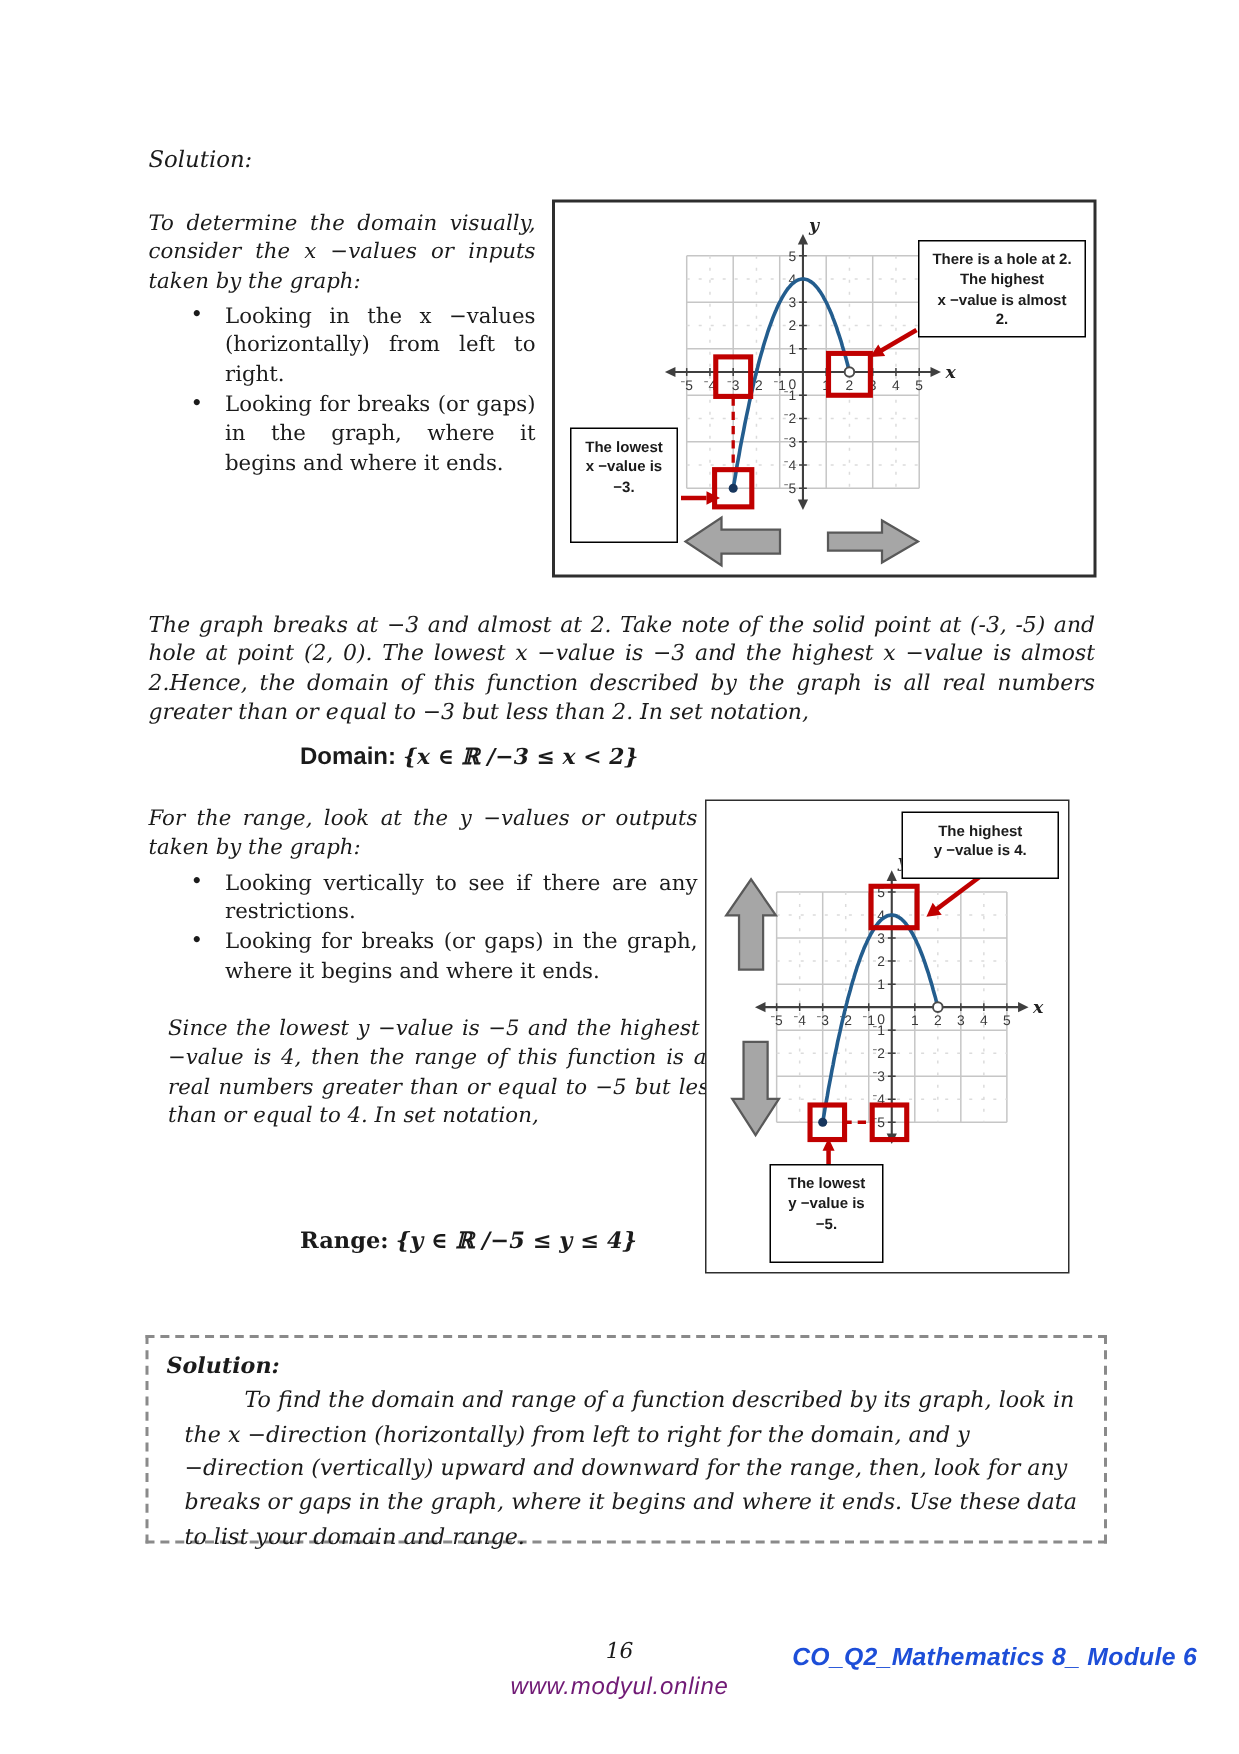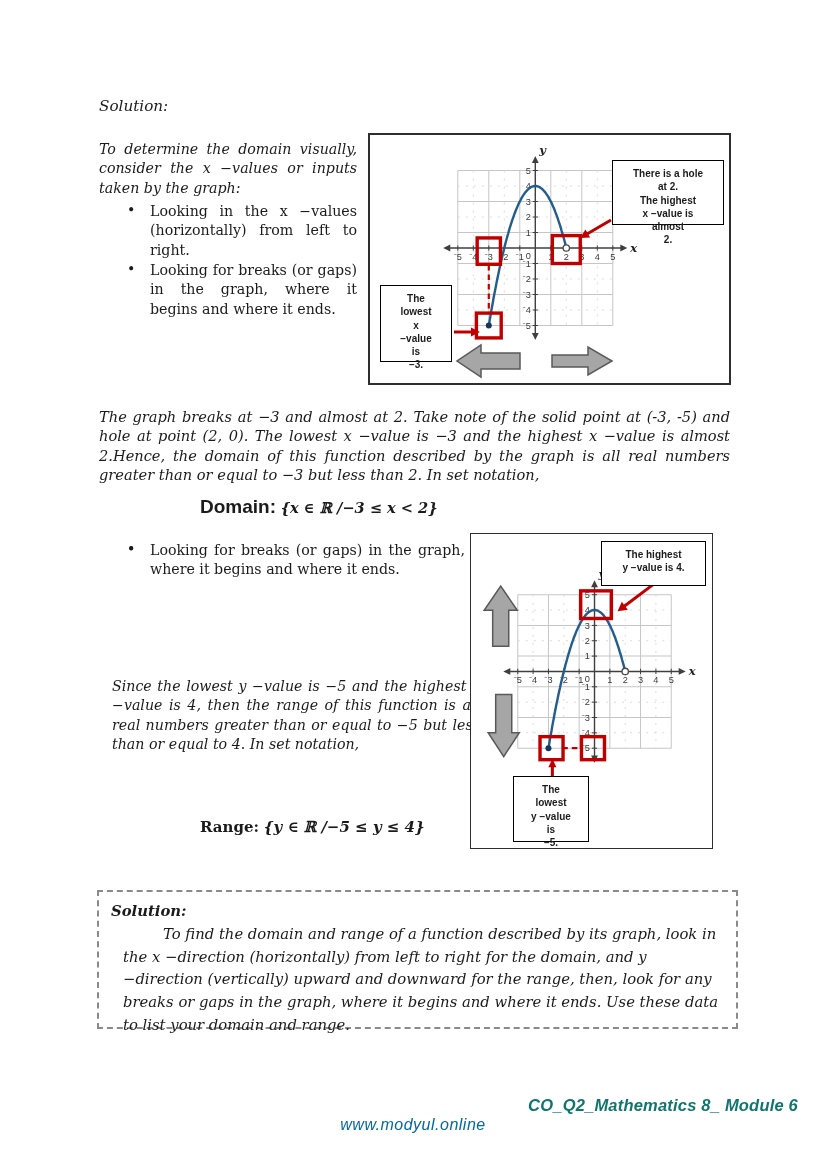--- a/index.html
+++ b/index.html
@@ -10,34 +10,34 @@
   .just{text-align:justify;}
   .heading{font-size:15.2px;}
   .bullets{margin-top:4px;}
   .bullet{position:relative;padding-left:51px;text-align:justify;margin-bottom:1px;}
   .bullet .dot{position:absolute;left:28px;top:-1px;}
   .figure{position:absolute;border:2px solid #2e2e2e;background:#fff;box-sizing:border-box;}
   .figure svg{display:block;width:100%;height:100%;}
   .callout{position:absolute;border:1.5px solid #000;background:#fff;
            font-family:"Liberation Sans",sans-serif;font-weight:bold;font-size:10px;
            line-height:1.33;text-align:center;white-space:pre-line;
-           padding:6px 17px;box-sizing:border-box;}
+           padding:6px 6px;box-sizing:border-box;}
   .notation{font-size:14.6px;white-space:nowrap;}
-  .nlabel-sans{font-family:"Liberation Sans",sans-serif;font-weight:bold;font-size:19px;}
+  .nlabel-sans{font-family:"Liberation Sans",sans-serif;font-weight:bold;font-size:16px;}
   .nlabel-serif{font-weight:bold;}
   .nmath{font-style:italic;font-weight:bold;}
   .remember{position:absolute;border:2px dashed #8a8a8a;box-sizing:border-box;
             padding:8px 14px 10px 12px;font-size:14.8px;line-height:1.54;}
   .remember .rtitle{font-weight:bold;}
   .remember .rbody{text-indent:40px;margin-left:12px;}
   .pagenum{position:absolute;left:0;width:100%;text-align:center;font-size:14.5px;}
   .watermark{position:absolute;left:0;width:100%;text-align:center;
-             font-family:"Liberation Sans",sans-serif;font-size:16px;color:#0369a1;letter-spacing:0.5px;}
+             font-family:"Liberation Sans",sans-serif;font-size:16px;color:#701a75;letter-spacing:0.5px;}
   .modcode{position:absolute;right:28px;font-family:"Liberation Sans",sans-serif;
-           font-weight:bold;font-size:16.5px;color:#0f766e;letter-spacing:0.2px;}
+           font-weight:bold;font-size:16.5px;color:#1d4ed8;letter-spacing:0.2px;}
 </style>
 </head>
 <body>
 
 <div class="page">
 
   <p class="abs heading" style="left:99px;top:96px;">Solution:</p>
 
   <div class="abs" style="left:99px;top:140px;width:258px;">
     <p class="just">To determine the domain visually, consider the x −values or inputs taken by the graph:</p>
@@ -152,23 +152,25 @@
   </div>
 
   <p class="abs just" style="left:99px;top:407px;width:631px;font-size:14.6px;line-height:1.33;">The graph breaks at −3 and almost at 2. Take note of the solid point at (-3, -5) and hole at point (2, 0). The lowest x −value is −3 and the highest x −value is almost 2.Hence, the domain of this function described by the graph is all real numbers greater than or equal to −3 but less than 2. In set notation,</p>
 
   <div class="abs notation" style="left:200px;top:494px;">
     <span class="nlabel-sans">Domain:</span>
     <span class="nmath">{x ∈ ℝ /−3 ≤ x &lt; 2}</span>
   </div>
 
   <div class="abs" style="left:99px;top:537px;width:366px;">
+    <p class="just">For the range, look at the y −values or outputs taken by the graph:</p>
     <div class="bullets">
       <div class="bullet">
         <span class="dot">•</span>
+        <span>Looking vertically to see if there are any restrictions.</span>
       </div>
       <div class="bullet">
         <span class="dot">•</span>
         <span>Looking for breaks (or gaps) in the graph, where it begins and where it ends.</span>
       </div>
     </div>
   </div>
 
   <p class="abs just" style="left:112px;top:677px;width:368px;">Since the lowest y −value is −5 and the highest y −value is 4, then the range of this function is all real numbers greater than or equal to −5 but less than or equal to 4. In set notation,</p>
 
@@ -271,16 +273,17 @@
     <div class="callout" style="left:42px;top:242px;width:76px;height:66px;">The lowest
 y −value is
 −5.</div>
   </div>
 
   <div class="remember" style="left:97px;top:890px;width:641px;height:139px;">
     <p class="rtitle">Solution:</p>
     <p class="rbody">To find the domain and range of a function described by its graph, look in the x −direction (horizontally) from left to right for the domain, and y −direction (vertically) upward and downward for the range, then, look for any breaks or gaps in the graph, where it begins and where it ends. Use these data to list your domain and range.</p>
   </div>
 
+  <p class="pagenum" style="top:1092px;">16</p>
   <p class="watermark" style="top:1114px;">www.modyul.online</p>
   <p class="modcode" style="top:1094px;">CO_Q2_Mathematics 8_ Module 6</p>
 
 </div>
 
 </body></html>

